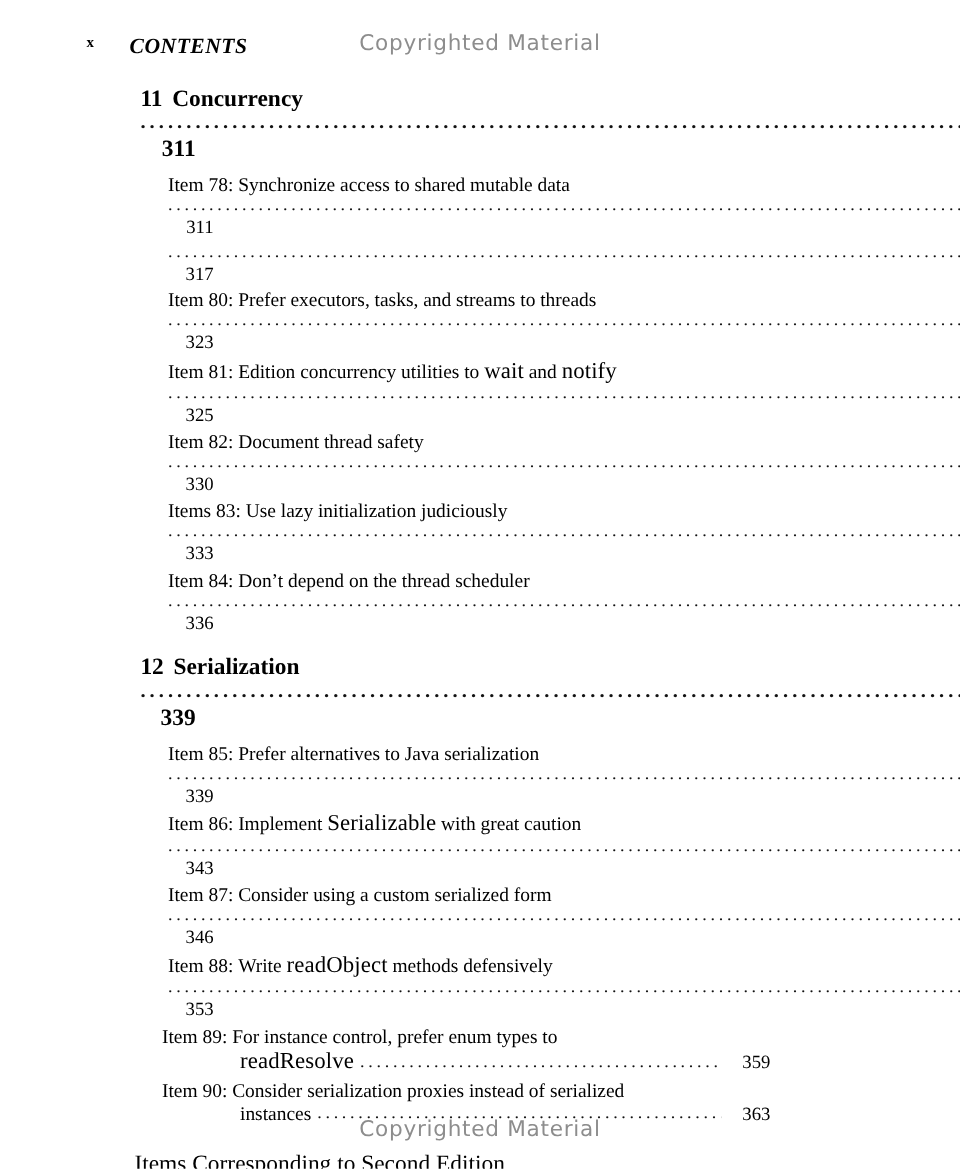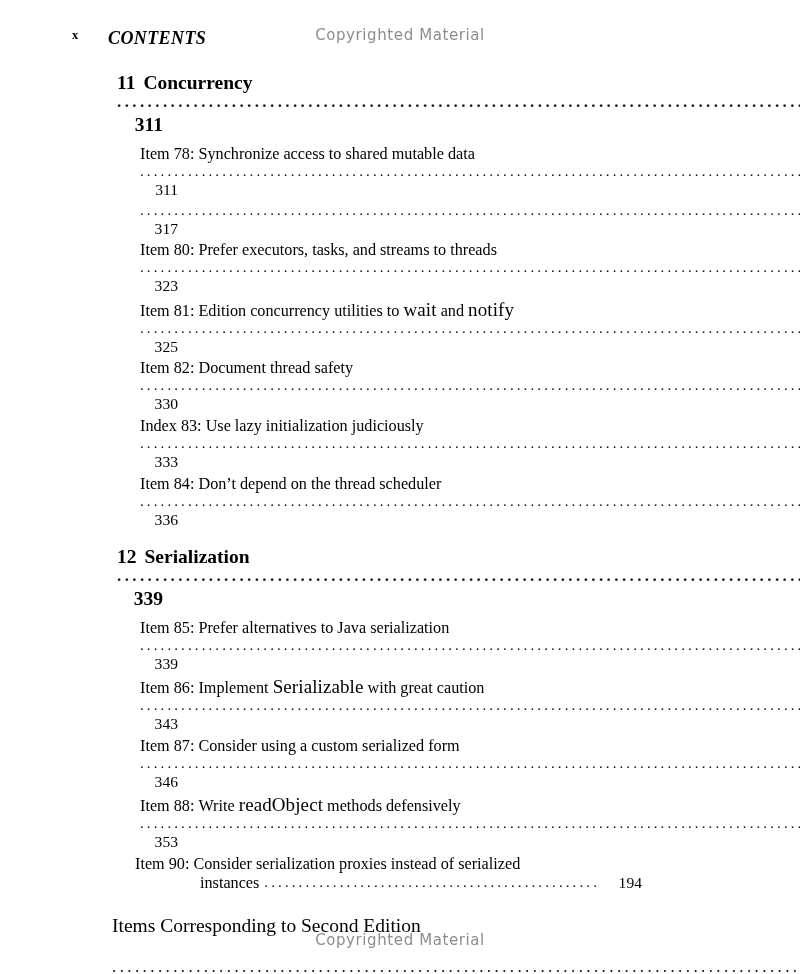--- a/index.html
+++ b/index.html
@@ -46,21 +46,21 @@
     font-weight: bold;
     letter-spacing: 0.4px;
   }
   .watermark {
     position: absolute;
     left: 0;
     width: 800px;
     text-align: center;
     color: #8d8d8d;
     font-family: "DejaVu Sans", "Liberation Sans", sans-serif;
-    font-size: 15px;
+    font-size: 18px;
     letter-spacing: 0.6px;
   }
   .watermark.top { top: 26px; }
   .watermark.bottom { top: 931px; }
 
   
   .toc {
     position: absolute;
     left: 110px;
     top: 72px;
@@ -204,21 +204,21 @@
         <span class="pageno">325</span>
       </div>
 
       <div class="row item">
         <span class="txt"><span>Item 82:</span>&nbsp;<span>Document thread safety</span></span>
         <span class="leader"></span>
         <span class="pageno">330</span>
       </div>
 
       <div class="row item">
-        <span class="txt"><span>Index 83:</span>&nbsp;<span>Use lazy initialization judiciously</span></span>
+        <span class="txt"><span>Items 83:</span>&nbsp;<span>Use lazy initialization judiciously</span></span>
         <span class="leader"></span>
         <span class="pageno">333</span>
       </div>
 
       <div class="row item">
         <span class="txt"><span>Item 84:</span>&nbsp;<span>Don’t depend on the thread scheduler</span></span>
         <span class="leader"></span>
         <span class="pageno">336</span>
       </div>
     </div>
@@ -247,27 +247,35 @@
         <span class="leader"></span>
         <span class="pageno">346</span>
       </div>
 
       <div class="row item">
         <span class="txt"><span>Item 88:</span>&nbsp;<span>Write </span><code>readObject</code><span> methods defensively</span></span>
         <span class="leader"></span>
         <span class="pageno">353</span>
       </div>
 
+      <div class="item wrapped">
+        <div class="line1"><span>Item 89:</span>&nbsp;<span>For instance control, prefer enum types to</span></div>
+        <div class="line2">
+          <span class="txt"><code>readResolve</code></span>
+          <span class="leader"></span>
+          <span class="pageno">359</span>
+        </div>
+      </div>
 
       <div class="item wrapped">
         <div class="line1"><span>Item 90:</span>&nbsp;<span>Consider serialization proxies instead of serialized</span></div>
         <div class="line2">
           <span class="txt">instances</span>
           <span class="leader"></span>
-          <span class="pageno">194</span>
+          <span class="pageno">363</span>
         </div>
       </div>
     </div>
 
     <div class="backmatter">
       <div class="row back-row">
         <span class="txt">Items Corresponding to Second Edition</span>
         <span class="leader"></span>
         <span class="pageno">367</span>
       </div>

